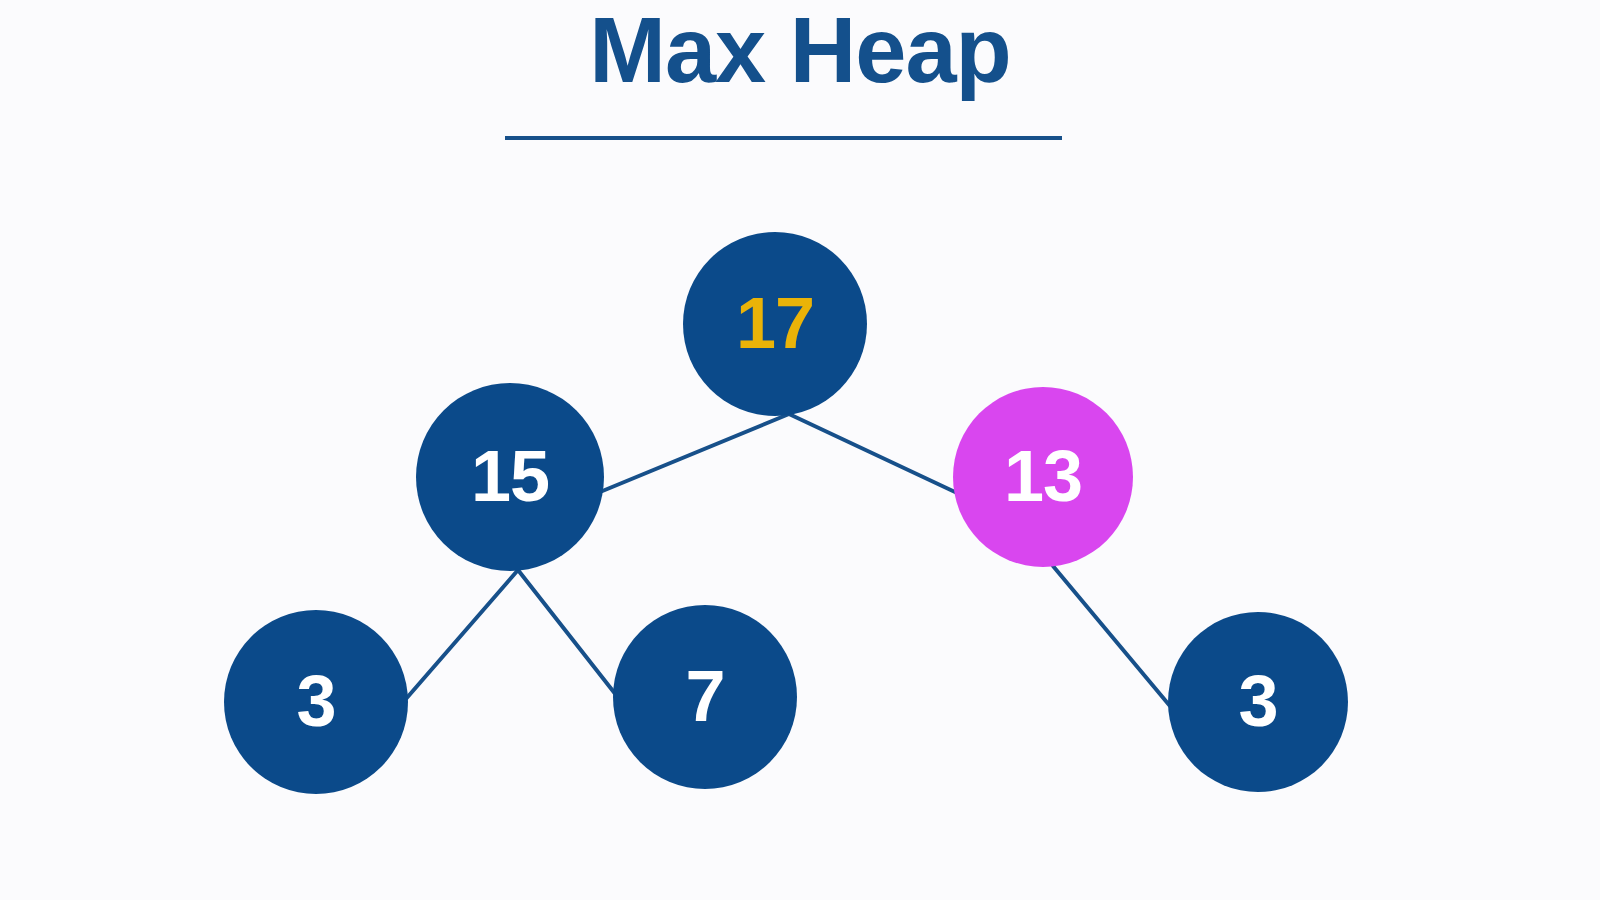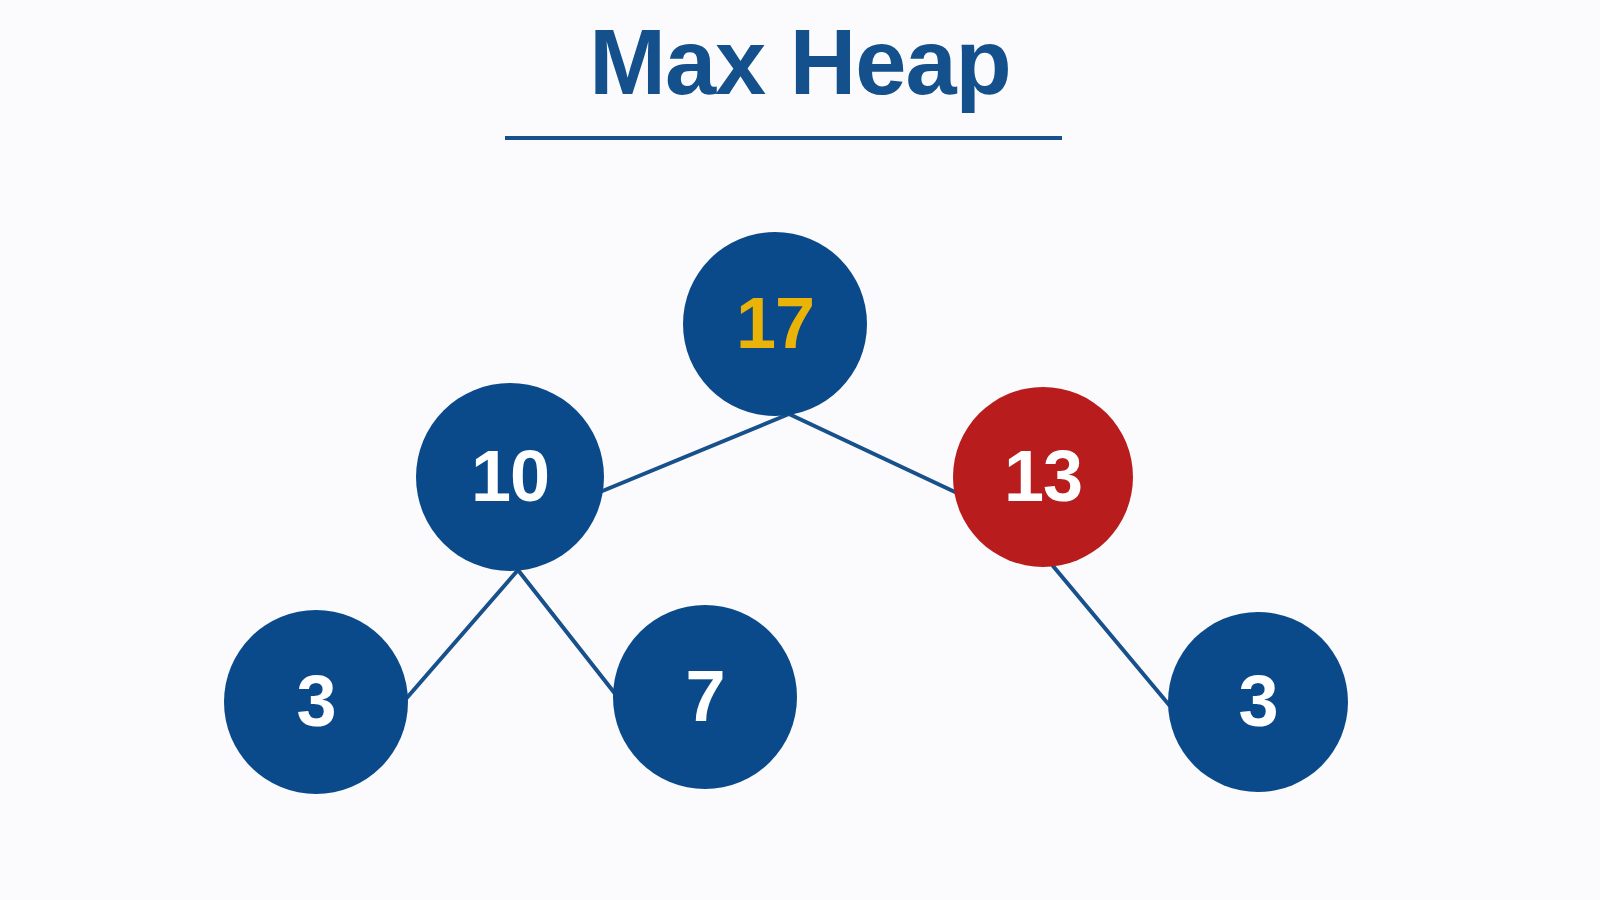--- a/index.html
+++ b/index.html
@@ -32,21 +32,21 @@
     text-align: center;
   }
   .title-text {
     display: block;
     font-family: "Liberation Sans", sans-serif;
     font-weight: bold;
     font-size: 92px;
     line-height: 100px;
     letter-spacing: -1px;
     color: #14508c;
-    padding-top: 12px;
+    padding-top: 0;
     user-select: none;
   }
   .title-underline {
     position: absolute;
     left: 505px;
     top: 136px;
     width: 557px;
     height: 4px;
     background: #17508a;
   }
@@ -97,23 +97,23 @@
       <line x1="518" y1="570" x2="405" y2="700" stroke="#17508a" stroke-width="4" stroke-linecap="round"></line>
       <line x1="518" y1="570" x2="620" y2="700" stroke="#17508a" stroke-width="4" stroke-linecap="round"></line>
       <line x1="1053" y1="566" x2="1180" y2="718" stroke="#17508a" stroke-width="4" stroke-linecap="round"></line>
     </svg>
 
   <div id="node-layer">
       <div class="node" style="left: 683px; top: 232px; width: 184px; height: 184px; background: rgb(11, 74, 138);">
         <span class="node-label" style="color: #eab308;">17</span>
       </div>
       <div class="node" style="left: 416px; top: 383px; width: 188px; height: 188px; background: rgb(11, 74, 138);">
-        <span class="node-label" style="color: rgb(255, 255, 255);">10</span>
+        <span class="node-label" style="color: rgb(255, 255, 255);">15</span>
       </div>
-      <div class="node" style="left: 953px; top: 387px; width: 180px; height: 180px; background: #b91c1c; text-align: center;">
+      <div class="node" style="left: 953px; top: 387px; width: 180px; height: 180px; background: #d946ef; text-align: center;">
         <span class="node-label" style="color: rgb(255, 255, 255);">13</span>
       </div>
       <div class="node" style="left: 224px; top: 610px; width: 184px; height: 184px; background: rgb(11, 74, 138);">
         <span class="node-label" style="color: rgb(255, 255, 255);">3</span>
       </div>
       <div class="node" style="left: 613px; top: 605px; width: 184px; height: 184px; background: rgb(11, 74, 138);">
         <span class="node-label" style="color: rgb(255, 255, 255);">7</span>
       </div>
       <div class="node" style="left: 1168px; top: 612px; width: 180px; height: 180px; background: rgb(11, 74, 138);">
         <span class="node-label" style="color: rgb(255, 255, 255);">3</span>

